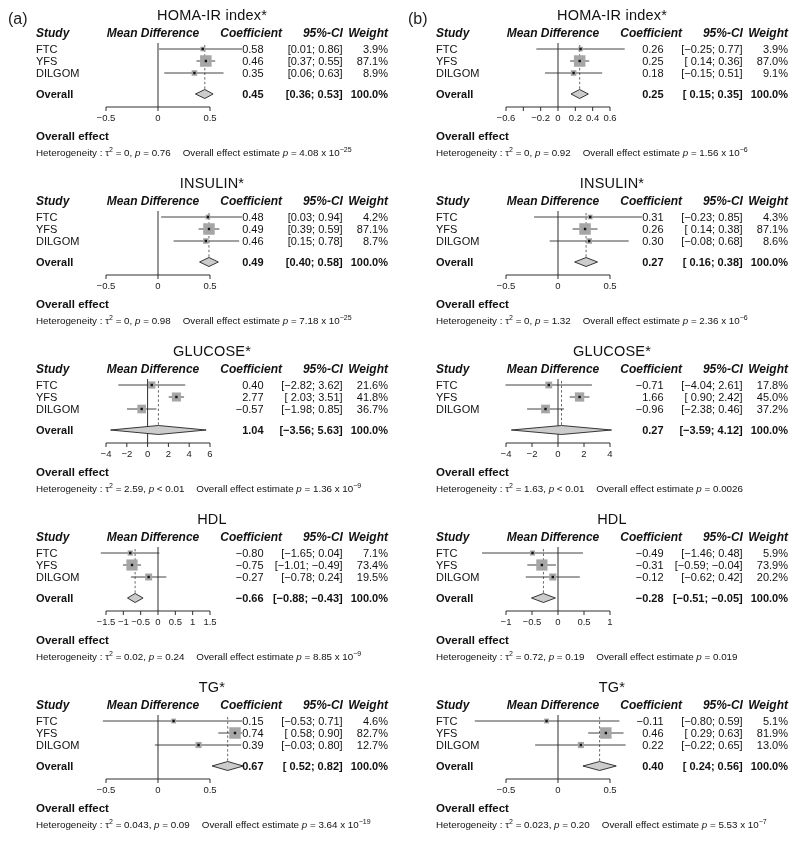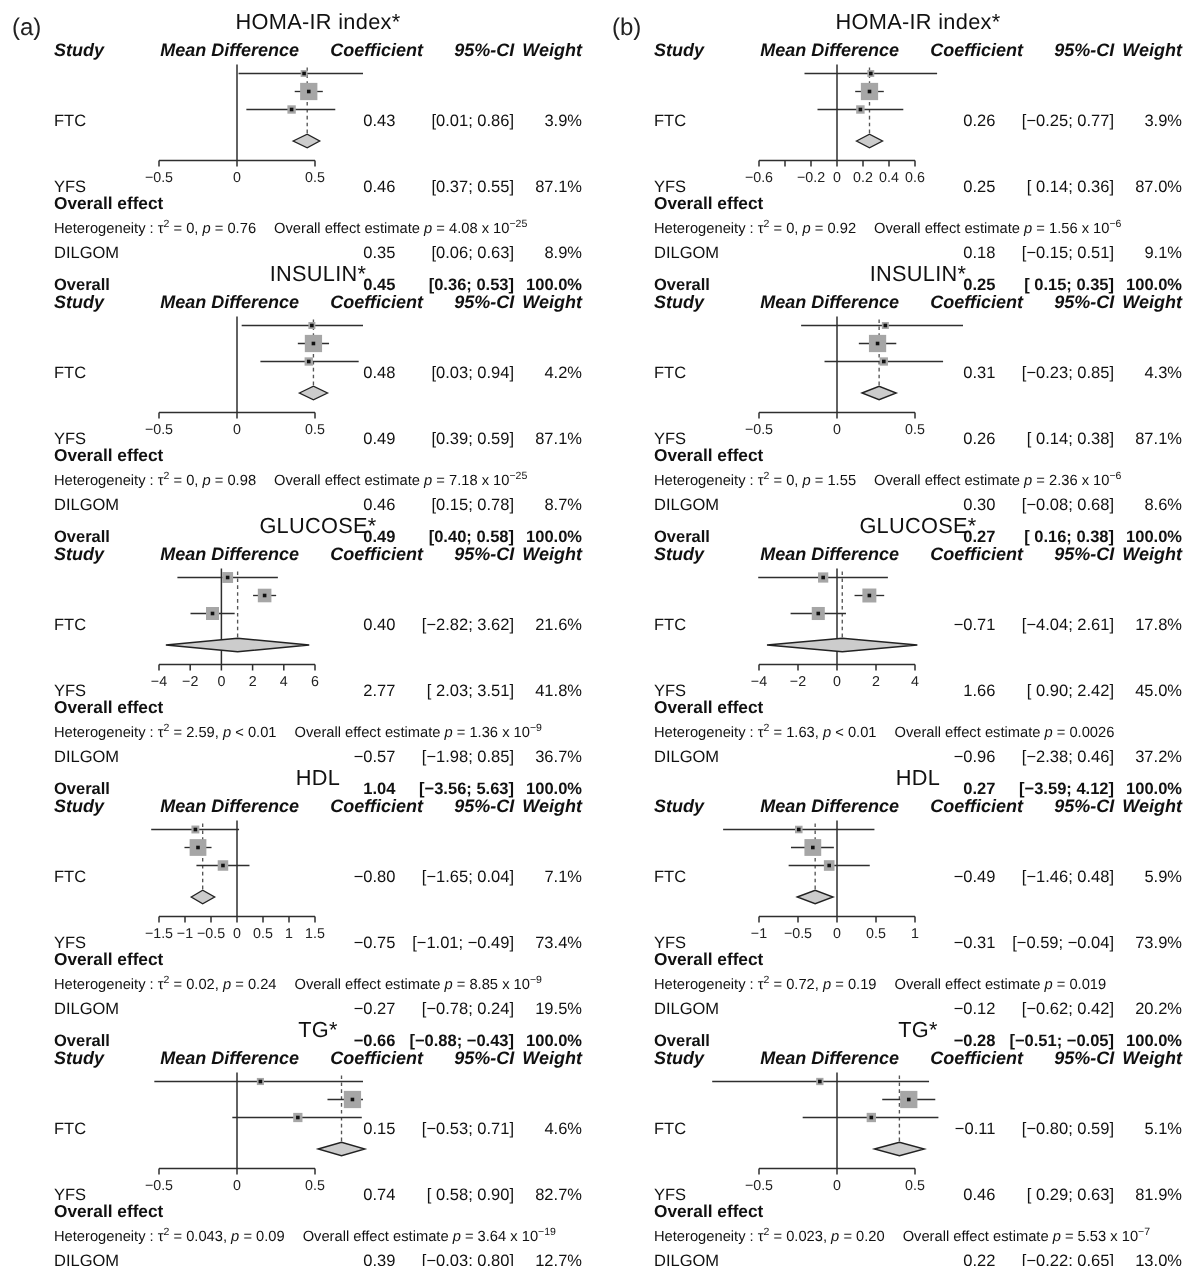--- a/index.html
+++ b/index.html
@@ -15,21 +15,21 @@
   .p-title { text-align:center; font-weight:normal; font-size:14.5px; height:18px; line-height:18px; letter-spacing:.2px; }
   .hdr-row { display:flex; font-weight:bold; font-size:12px; height:16px; align-items:flex-end; white-space:nowrap;font-style:italic; }
   .c-study { width:52px; }
   .c-plot  { width:140px; text-align:center; }
   .c-coef  { width:44px; text-align:right; }
   .c-ci    { width:82px; text-align:right; }
   .c-wt    { width:47px; text-align:right; }
   .p-body { position:relative; height:84px; margin-top:3px; }
   svg.plot { position:absolute; left:0; top:0; width:352px; height:84px; overflow:visible; }
   .rows { position:absolute; left:0; top:0; width:352px; }
-  .row { display:flex; height:12px; line-height:12px; font-size:11px; white-space:nowrap;margin-top:32px; }
+  .row { display:flex; height:12px; line-height:12px; font-size:11px; white-space:nowrap; }
   .row.overall { margin-top:8px; height:14px; line-height:14px; font-weight:bold;align-items:flex-end; }
   .oe { font-weight:bold; font-size:11.5px; height:15px; line-height:15px; margin-top:2px; }
   .het { font-size:9.8px; height:13px; line-height:12px; white-space:nowrap; }
   .het sup { font-size:7px; }
   .het i { font-style:italic; }
   .hgap { display:inline-block; width:12px; }
 </style>
 </head>
 <body>
 
@@ -65,21 +65,21 @@
               <text x="70" y="78" text-anchor="middle" font-size="9.5" fill="#222">−0.5</text>
               <line x1="122" x2="122" y1="64" y2="68" stroke="#2e2e2e" stroke-width="1"></line>
               <text x="122" y="78" text-anchor="middle" font-size="9.5" fill="#222">0</text>
               <line x1="174" x2="174" y1="64" y2="68" stroke="#2e2e2e" stroke-width="1"></line>
               <text x="174" y="78" text-anchor="middle" font-size="9.5" fill="#222">0.5</text>
             </svg>
       <div class="rows">
               <div class="row">
                 <span class="c-study">FTC</span>
                 <span class="c-plot"></span>
-                <span class="c-coef">0.43</span>
+                <span class="c-coef">0.58</span>
                 <span class="c-ci">[0.01; 0.86]</span>
                 <span class="c-wt">3.9%</span>
               </div>
               <div class="row">
                 <span class="c-study">YFS</span>
                 <span class="c-plot"></span>
                 <span class="c-coef">0.46</span>
                 <span class="c-ci">[0.37; 0.55]</span>
                 <span class="c-wt">87.1%</span>
               </div>
@@ -515,21 +515,21 @@
               <div class="row overall">
                 <span class="c-study">Overall</span>
                 <span class="c-plot"></span>
                 <span class="c-coef">0.27</span>
                 <span class="c-ci">[ 0.16; 0.38]</span>
                 <span class="c-wt">100.0%</span>
               </div>
             </div>
     </div>
     <div class="oe">Overall effect</div>
-    <div class="het"><span>Heterogeneity : τ</span><sup>2</sup><span> = 0, </span><i>p</i><span> = 1.55</span><span class="hgap"></span><span>Overall effect estimate </span><i>p</i><span> = 2.36 x 10</span><sup>−6</sup></div>
+    <div class="het"><span>Heterogeneity : τ</span><sup>2</sup><span> = 0, </span><i>p</i><span> = 1.32</span><span class="hgap"></span><span>Overall effect estimate </span><i>p</i><span> = 2.36 x 10</span><sup>−6</sup></div>
   </div>
 
   <div class="panel">
     <div class="p-title">GLUCOSE*</div>
     <div class="hdr-row">
       <span class="c-study">Study</span>
       <span class="c-plot">Mean Difference</span>
       <span class="c-coef">Coefficient</span>
       <span class="c-ci">95%-CI</span>
       <span class="c-wt">Weight</span>

